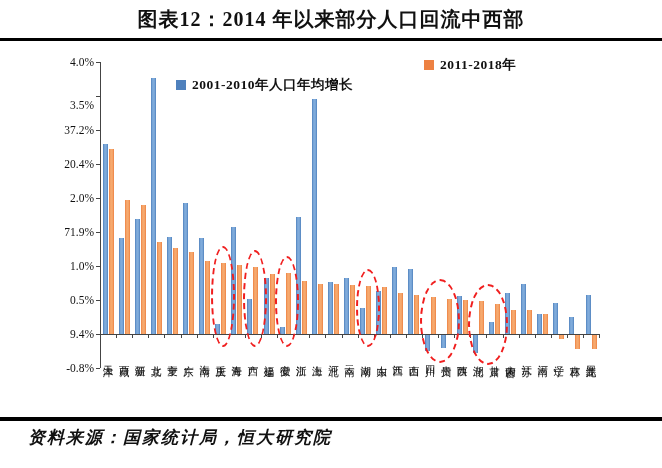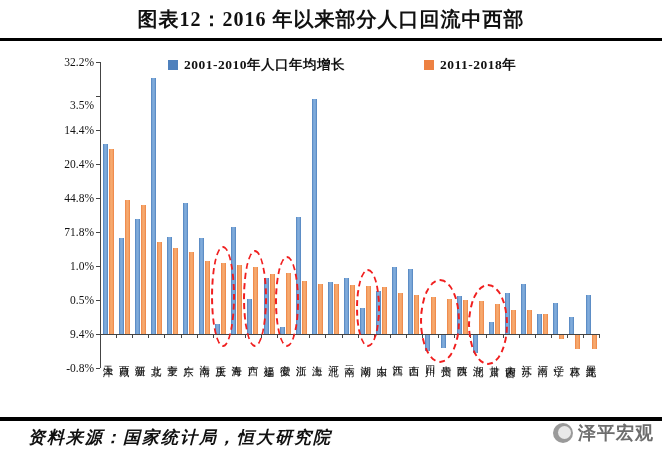--- a/index.html
+++ b/index.html
@@ -51,48 +51,48 @@
     content:"";position:absolute;left:5px;top:3px;width:13px;height:13px;
     border-radius:50%;background:#e9e9e9;
   }
   .watermark-text{font-size:18px;font-weight:600;letter-spacing:1px;color:#6d6d6d;}
 </style>
 </head>
 <body>
 
 <div class="page">
 
-  <div class="chart-title">图表12：2016 年以来部分人口回流中西部</div>
+  <div class="chart-title">图表12：2014 年以来部分人口回流中西部</div>
   <div class="rule rule-top"></div>
 
   <div class="legend">
-    <div class="legend-item" style="left:168px;">
+    <div class="legend-item" style="left:176px;margin-top:20px;">
       <span class="legend-swatch" id="swatch-blue" style="background: rgb(79, 129, 189);"></span>
       <span class="legend-label">2001-2010年人口年均增长</span>
     </div>
     <div class="legend-item" style="left:424px;">
       <span class="legend-swatch" id="swatch-orange" style="background: rgb(237, 129, 66);"></span>
       <span class="legend-label">2011-2018年</span>
     </div>
   </div>
 
   <div class="plot" id="plot">
       <div class="y-axis-line" style="left: 100px; top: 62px; height: 306px; background: rgb(68, 68, 68);"></div>
       <div class="ytick" style="left: 96px; top: 62px; background: rgb(68, 68, 68);"></div>
-      <div class="ylabel" style="left: 42px; top: 55px;">32.2%</div>
+      <div class="ylabel" style="left: 42px; top: 55px;">4.0%</div>
       <div class="ytick" style="left: 96px; top: 96px; background: rgb(68, 68, 68);"></div>
       <div class="ylabel" style="left: 42px; top: 98px;">3.5%</div>
       <div class="ytick" style="left: 96px; top: 130px; background: rgb(68, 68, 68);"></div>
-      <div class="ylabel" style="left: 42px; top: 123px;">14.4%</div>
+      <div class="ylabel" style="left: 42px; top: 123px;">37.2%</div>
       <div class="ytick" style="left: 96px; top: 164px; background: rgb(68, 68, 68);"></div>
       <div class="ylabel" style="left: 42px; top: 157px;">20.4%</div>
       <div class="ytick" style="left: 96px; top: 198px; background: rgb(68, 68, 68);"></div>
-      <div class="ylabel" style="left: 42px; top: 191px;">44.8%</div>
+      <div class="ylabel" style="left: 42px; top: 191px;">2.0%</div>
       <div class="ytick" style="left: 96px; top: 232px; background: rgb(68, 68, 68);"></div>
-      <div class="ylabel" style="left: 42px; top: 225px;">71.8%</div>
+      <div class="ylabel" style="left: 42px; top: 225px;">71.9%</div>
       <div class="ytick" style="left: 96px; top: 266px; background: rgb(68, 68, 68);"></div>
       <div class="ylabel" style="left: 42px; top: 259px;">1.0%</div>
       <div class="ytick" style="left: 96px; top: 300px; background: rgb(68, 68, 68);"></div>
       <div class="ylabel" style="left: 42px; top: 293px;">0.5%</div>
       <div class="ytick" style="left: 96px; top: 334px; background: rgb(68, 68, 68);"></div>
       <div class="ylabel" style="left: 42px; top: 327px;">9.4%</div>
       <div class="ytick" style="left: 96px; top: 368px; background: rgb(68, 68, 68);"></div>
       <div class="ylabel" style="left: 42px; top: 361px;">-0.8%</div>
       <div class="x-axis-line" style="left: 100px; top: 334px; width: 499.1px; background: rgb(68, 68, 68);"></div>
       <div class="xtick" style="left: 116.1px; top: 334px; background: rgb(68, 68, 68);"></div>
@@ -222,17 +222,13 @@
       <div class="highlight-ellipse" style="left: 210.75px; top: 245.6px; width: 20px; height: 97.24px; border-color: rgb(240, 30, 30);"></div>
       <div class="highlight-ellipse" style="left: 242.95px; top: 249.68px; width: 20px; height: 93.16px; border-color: rgb(240, 30, 30);"></div>
       <div class="highlight-ellipse" style="left: 275.15px; top: 255.8px; width: 20px; height: 87.04px; border-color: rgb(240, 30, 30);"></div>
       <div class="highlight-ellipse" style="left: 355.65px; top: 268.72px; width: 20px; height: 74.12px; border-color: rgb(240, 30, 30);"></div>
       <div class="highlight-ellipse" style="left: 420.05px; top: 278.92px; width: 36.1px; height: 80.24px; border-color: rgb(240, 30, 30);"></div>
       <div class="highlight-ellipse" style="left: 468.35px; top: 283.68px; width: 36.1px; height: 77.52px; border-color: rgb(240, 30, 30);"></div>
     </div>
 
   <div class="rule rule-bottom"></div>
   <div class="footer-source">资料来源：国家统计局，恒大研究院</div>
-  <div class="watermark">
-    <span class="watermark-logo"></span>
-    <span class="watermark-text">泽平宏观</span>
-  </div>
 </div>
 
 </body></html>

